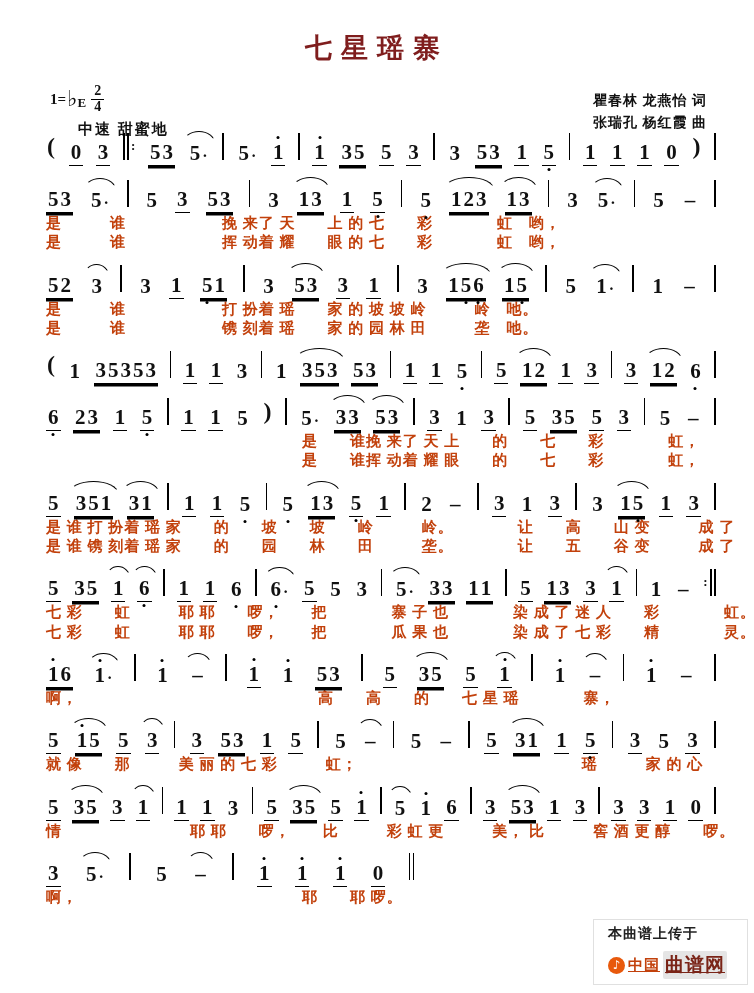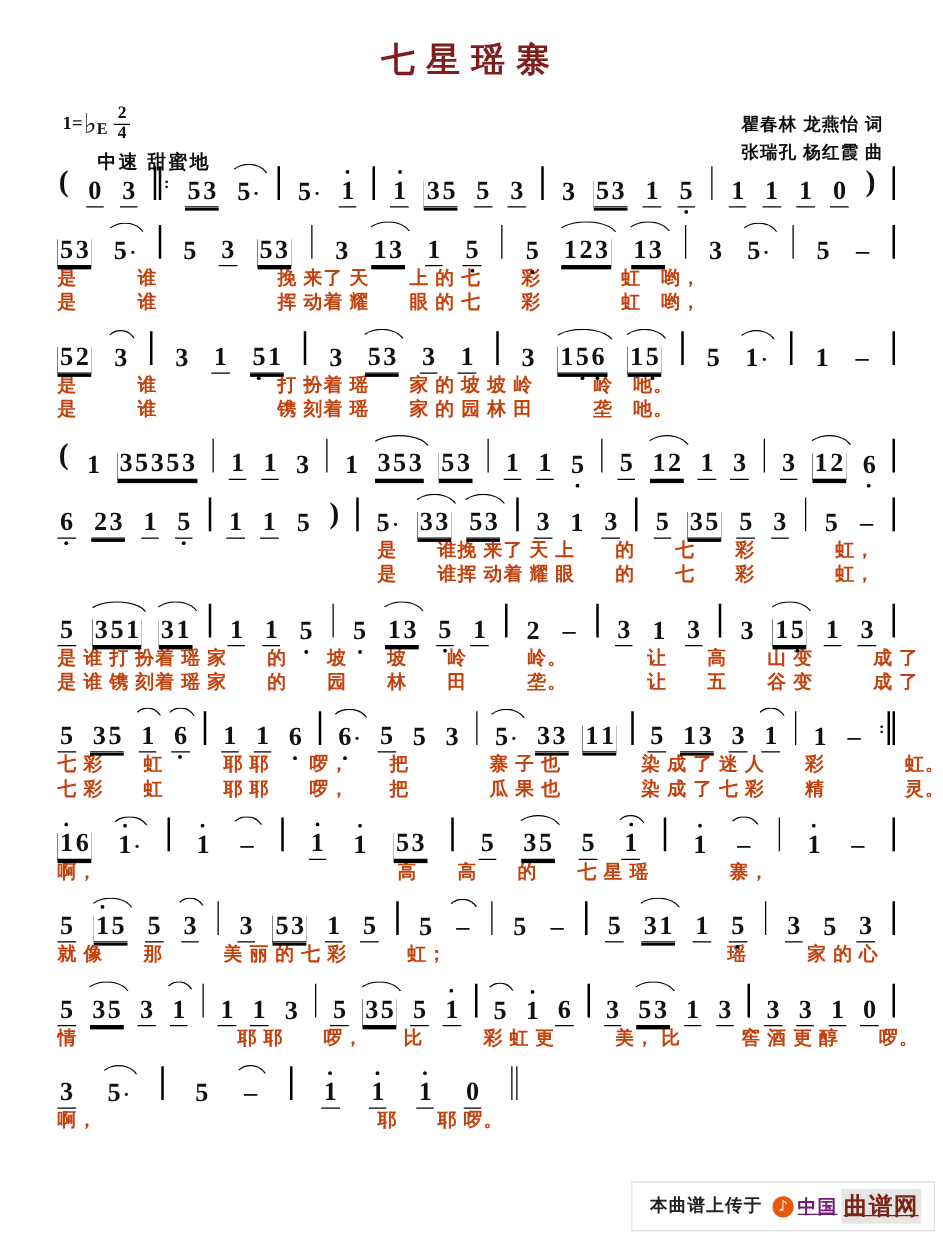--- a/index.html
+++ b/index.html
@@ -53,31 +53,31 @@
   .paren{font-size:24px;font-weight:bold;align-self:center;padding:0 1px;}
   .barline{display:inline-flex;align-items:center;gap:2.5px;height:32px;align-self:center;}
   .bl{width:1.6px;height:27px;background:#000;}
   .rdots{font-size:13px;font-weight:bold;letter-spacing:0;}
   .lyric-row{
     font-size:15px;font-weight:bold;white-space:pre;letter-spacing:1px;
     line-height:1.22;margin-top:1px;color:#c2410c;
   }
   
   .footer{
-    position:absolute;right:6px;bottom:8px;display:flex;align-items:center;gap:8px;
-    border:1px solid #e0e0e0;padding:5px 10px 5px 14px;background:#fff;
+    position:absolute;right:6px;bottom:8px;display:flex;gap:8px;
+    border:1px solid #e0e0e0;padding:5px 20px 5px 14px;background:#fff;flex-direction:column;
   }
   .uploaded{font-size:14px;font-weight:bold;letter-spacing:1px;color:#222;}
   .logo{display:inline-flex;align-items:center;gap:3px;}
   .logo-icon{
     width:17px;height:17px;border-radius:50%;background:#e8590c;color:#fff;
     display:inline-flex;align-items:center;justify-content:center;
     font-size:12px;line-height:1;font-family:"DejaVu Sans",sans-serif;
   }
-  .logo-cn{font-size:15px;font-weight:bold;color:#701a75;letter-spacing:1px;text-decoration:underline;}
+  .logo-cn{font-size:15px;font-weight:bold;color:#c2410c;letter-spacing:1px;text-decoration:underline;}
   .logo-site{
     font-size:19px;font-weight:bold;color:#7a2417;background:#e5e5e5;
     padding:1px 2px;letter-spacing:1px;border-radius:2px;text-decoration:underline;
   }
 </style>
 </head>
 <body>
 
 <div class="page">
 

